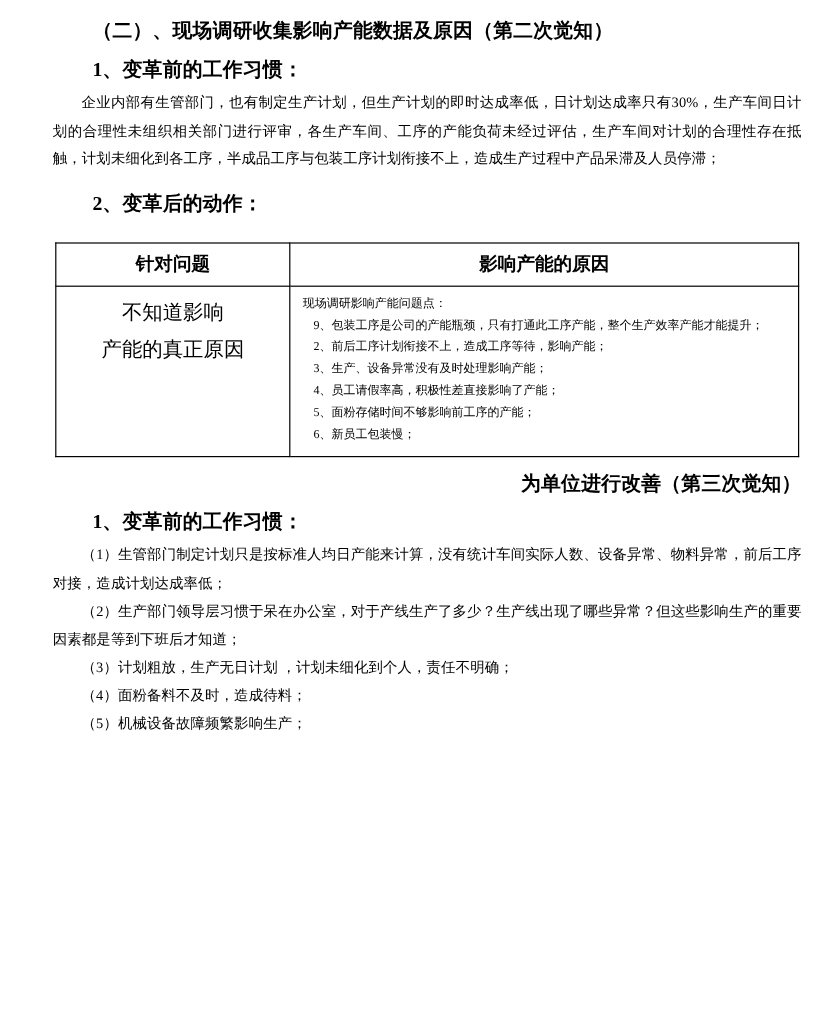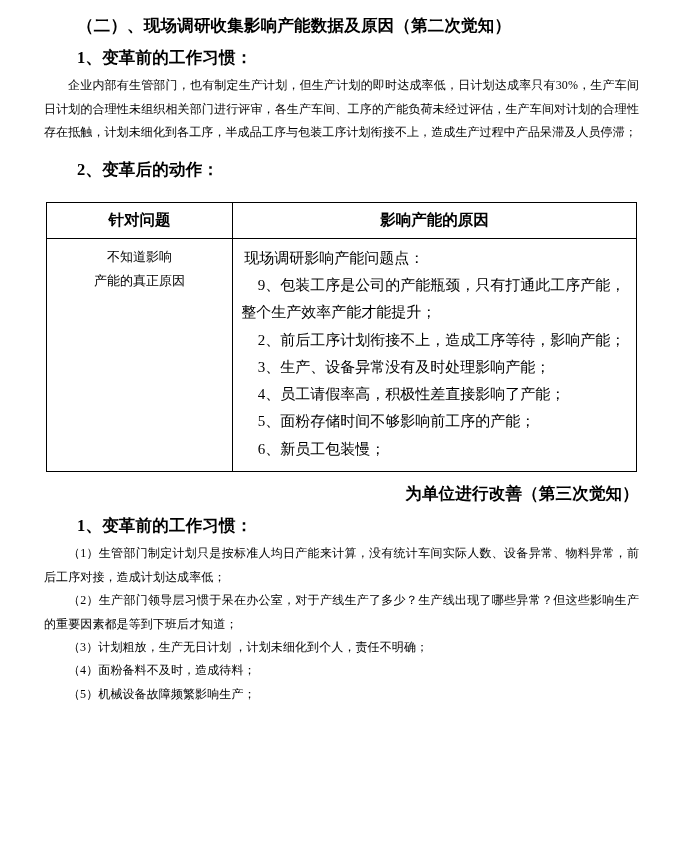--- a/index.html
+++ b/index.html
@@ -11,21 +11,21 @@
     width: 688px;
     height: 849px;
     font-family: "Liberation Serif", "DejaVu Serif", serif;
     color: #000000;
     overflow: hidden;
   }
   .page {
     position: relative;
     width: 688px;
     height: 849px;
-    padding: 10px 49px 0 44px;
+    padding: 10px 20px 0 44px;
     box-sizing: border-box;
   }
   .h-bold {
     font-weight: bold;
     font-size: 16.5px;
     line-height: 1.95;
     text-indent: 2em;
     margin: 0;
     letter-spacing: 0.2px;
   }
@@ -56,25 +56,25 @@
   table.cause-table th {
     font-weight: bold;
     text-align: center;
     font-size: 15.5px;
     padding: 7px 4px;
   }
   .col-1 { width: 31%; }
   .col-2 { width: 69%; }
   .cell-center {
     text-align: center;
-    font-size: 13px;
+    font-size: 17px;
     line-height: 1.85;
   }
   .cell-list {
-    font-size: 15px;
+    font-size: 10px;
     line-height: 1.82;
   }
   .cell-list .lead {
     text-indent: 0.2em;
   }
   .cell-list .li {
     text-indent: 1.1em;
   }
   .tbl-wrap { padding: 0 2px; }
 </style>

